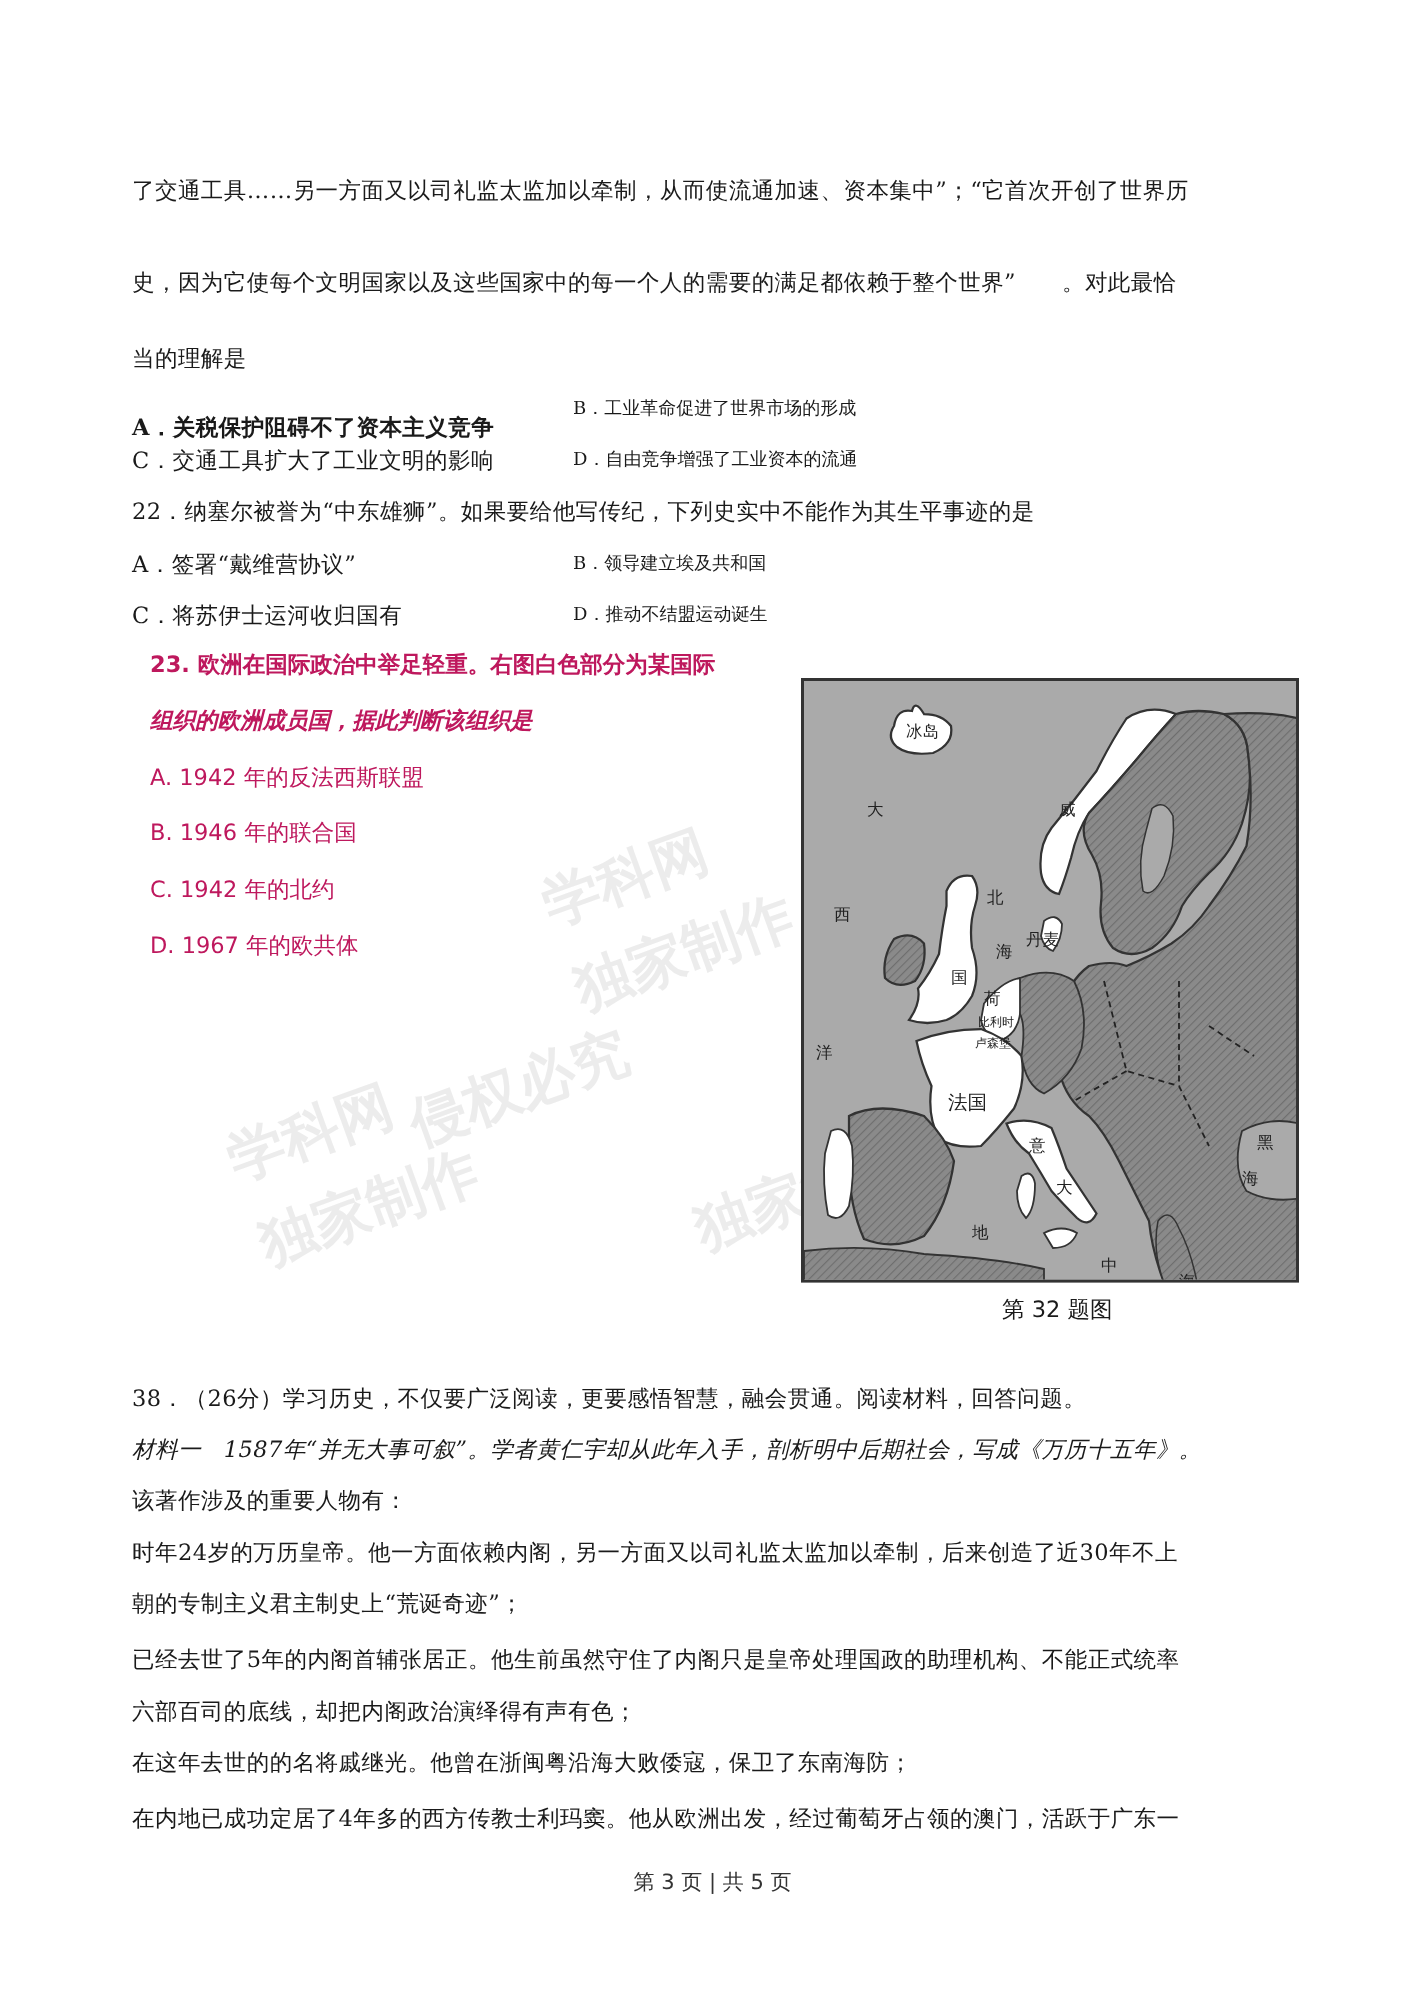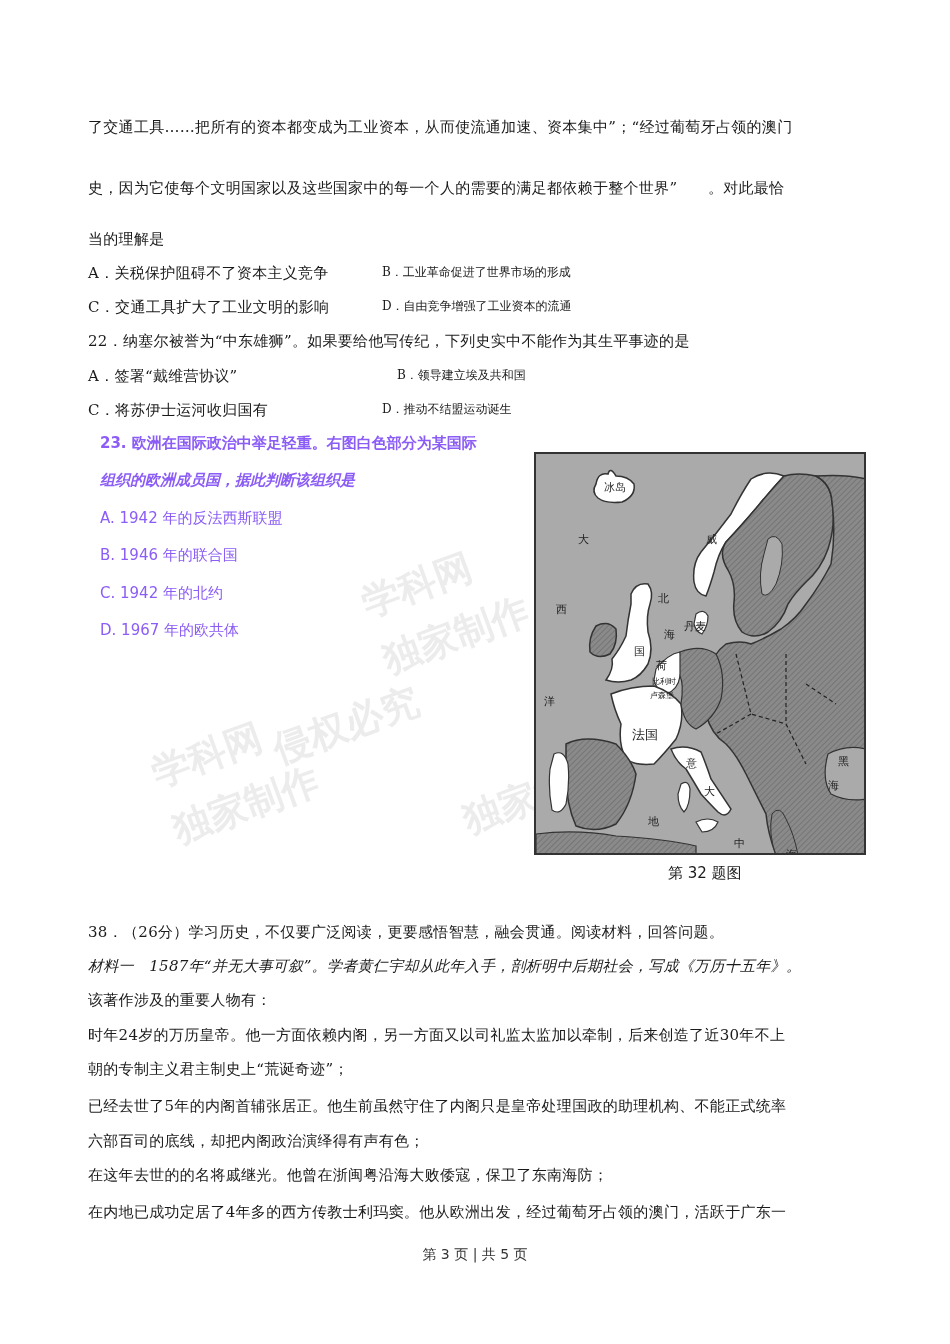--- a/index.html
+++ b/index.html
@@ -1,19 +1,19 @@
 <!DOCTYPE html>
 <html><head>
 <meta charset="utf-8">
 <style>
   html, body { margin:0; padding:0; background:#fff; }
   body { width:950px; height:1344px; position:relative; overflow:hidden;
          font-family: "DejaVu Serif", "Liberation Serif", serif; color:#1a1a1a; }
   .line { position:absolute; left:88px; font-size:15px; white-space:nowrap; letter-spacing:0.3px; }
-  .q23 { position:absolute; left:100px; font-size:15px; white-space:nowrap; font-family:"DejaVu Sans", sans-serif; color:#8b5cf6; }
+  .q23 { position:absolute; left:100px; font-size:15px; white-space:nowrap; font-family:"DejaVu Sans", sans-serif; color:#be185d; }
   .optB { position:absolute; left:382px; font-size:12px; white-space:nowrap;text-align:right; }
   .map { position:absolute; left:534px; top:452px; width:332px; height:403px; border:2px solid #333;
          background:#a9a9a9; overflow:hidden; box-sizing:border-box; }
   .map svg { position:absolute; left:0; top:0; }
   .map-label { position:absolute; font-size:11px; color:#222; font-family:"DejaVu Sans", sans-serif; }
   .caption { position:absolute; left:668px; top:864px; font-size:15px; font-family:"DejaVu Sans", sans-serif; }
   .footer { position:absolute; left:0; width:950px; top:1246px; text-align:center; font-size:14px;
             font-family:"DejaVu Sans", sans-serif; color:#333; }
   .watermark { position:absolute; color:rgba(200,200,200,0.35); font-size:38px; font-weight:bold;
                transform:rotate(-20deg); font-family:"DejaVu Sans", sans-serif; pointer-events:none; }
@@ -22,33 +22,33 @@
 <body>
 
 <div class="watermark" style="left:360px; top:560px;">学科网</div>
 <div class="watermark" style="left:380px; top:610px;">独家制作</div>
 <div class="watermark" style="left:150px; top:730px;">学科网</div>
 <div class="watermark" style="left:170px; top:780px;">独家制作</div>
 <div class="watermark" style="left:270px; top:700px;">侵权必究</div>
 <div class="watermark" style="left:460px; top:770px;">独家制作</div>
 
 <div>
-  <div class="line" style="top:118px;">了交通工具……把所有的资本都变成为工业资本，从而使流通加速、资本集中”；“经过葡萄牙占领的澳门</div>
+  <div class="line" style="top:118px;">了交通工具……另一方面又以司礼监太监加以牵制，从而使流通加速、资本集中”；“它首次开创了世界历</div>
   <div class="line" style="top:179px;">史，因为它使每个文明国家以及这些国家中的每一个人的需要的满足都依赖于整个世界”　　。对此最恰</div>
   <div class="line" style="top:230px;">当的理解是</div>
-  <div class="line" style="top:264px;">A．关税保护阻碍不了资本主义竞争</div>
+  <div class="line" style="top:276px;font-weight:bold;">A．关税保护阻碍不了资本主义竞争</div>
   <div class="optB" style="top:264px;">B．工业革命促进了世界市场的形成</div>
   <div class="line" style="top:298px;">C．交通工具扩大了工业文明的影响</div>
   <div class="optB" style="top:298px;">D．自由竞争增强了工业资本的流通</div>
 </div>
 
 <div>
   <div class="line" style="top:332px;">22．纳塞尔被誉为“中东雄狮”。如果要给他写传纪，下列史实中不能作为其生平事迹的是</div>
   <div class="line" style="top:367px;">A．签署“戴维营协议”</div>
-  <div class="optB" style="top:367px;margin-left:15px;">B．领导建立埃及共和国</div>
+  <div class="optB" style="top:367px;">B．领导建立埃及共和国</div>
   <div class="line" style="top:401px;text-align:center;">C．将苏伊士运河收归国有</div>
   <div class="optB" style="top:401px;">D．推动不结盟运动诞生</div>
 </div>
 
 <div>
   <div class="q23" style="top:434px; font-weight:bold;">23. 欧洲在国际政治中举足轻重。右图白色部分为某国际</div>
   <div class="q23" style="top:471px; font-weight:bold;font-style:italic;">组织的欧洲成员国，据此判断该组织是</div>
   <div class="q23" style="top:509px;">A. 1942 年的反法西斯联盟</div>
   <div class="q23" style="top:546px;">B. 1946 年的联合国</div>
   <div class="q23" style="top:584px;">C. 1942 年的北约</div>

